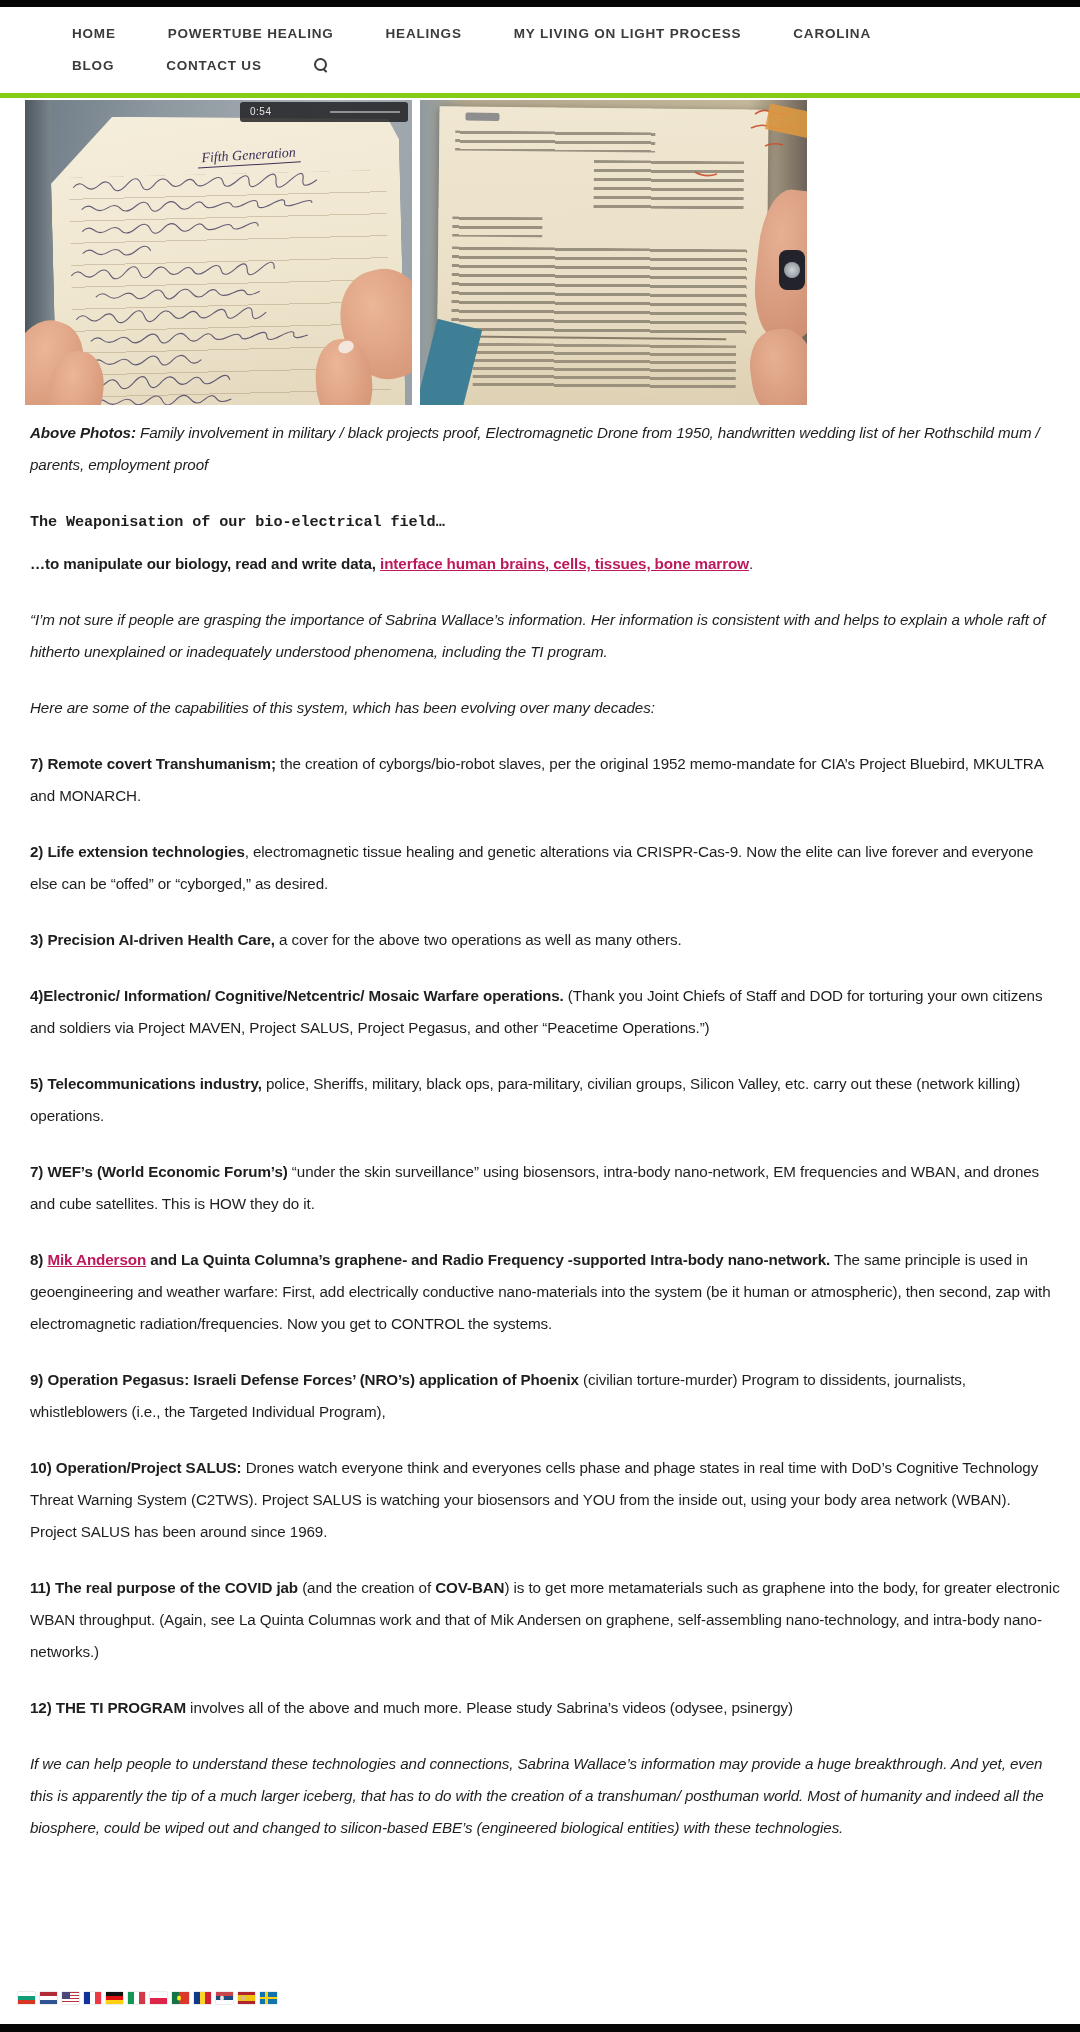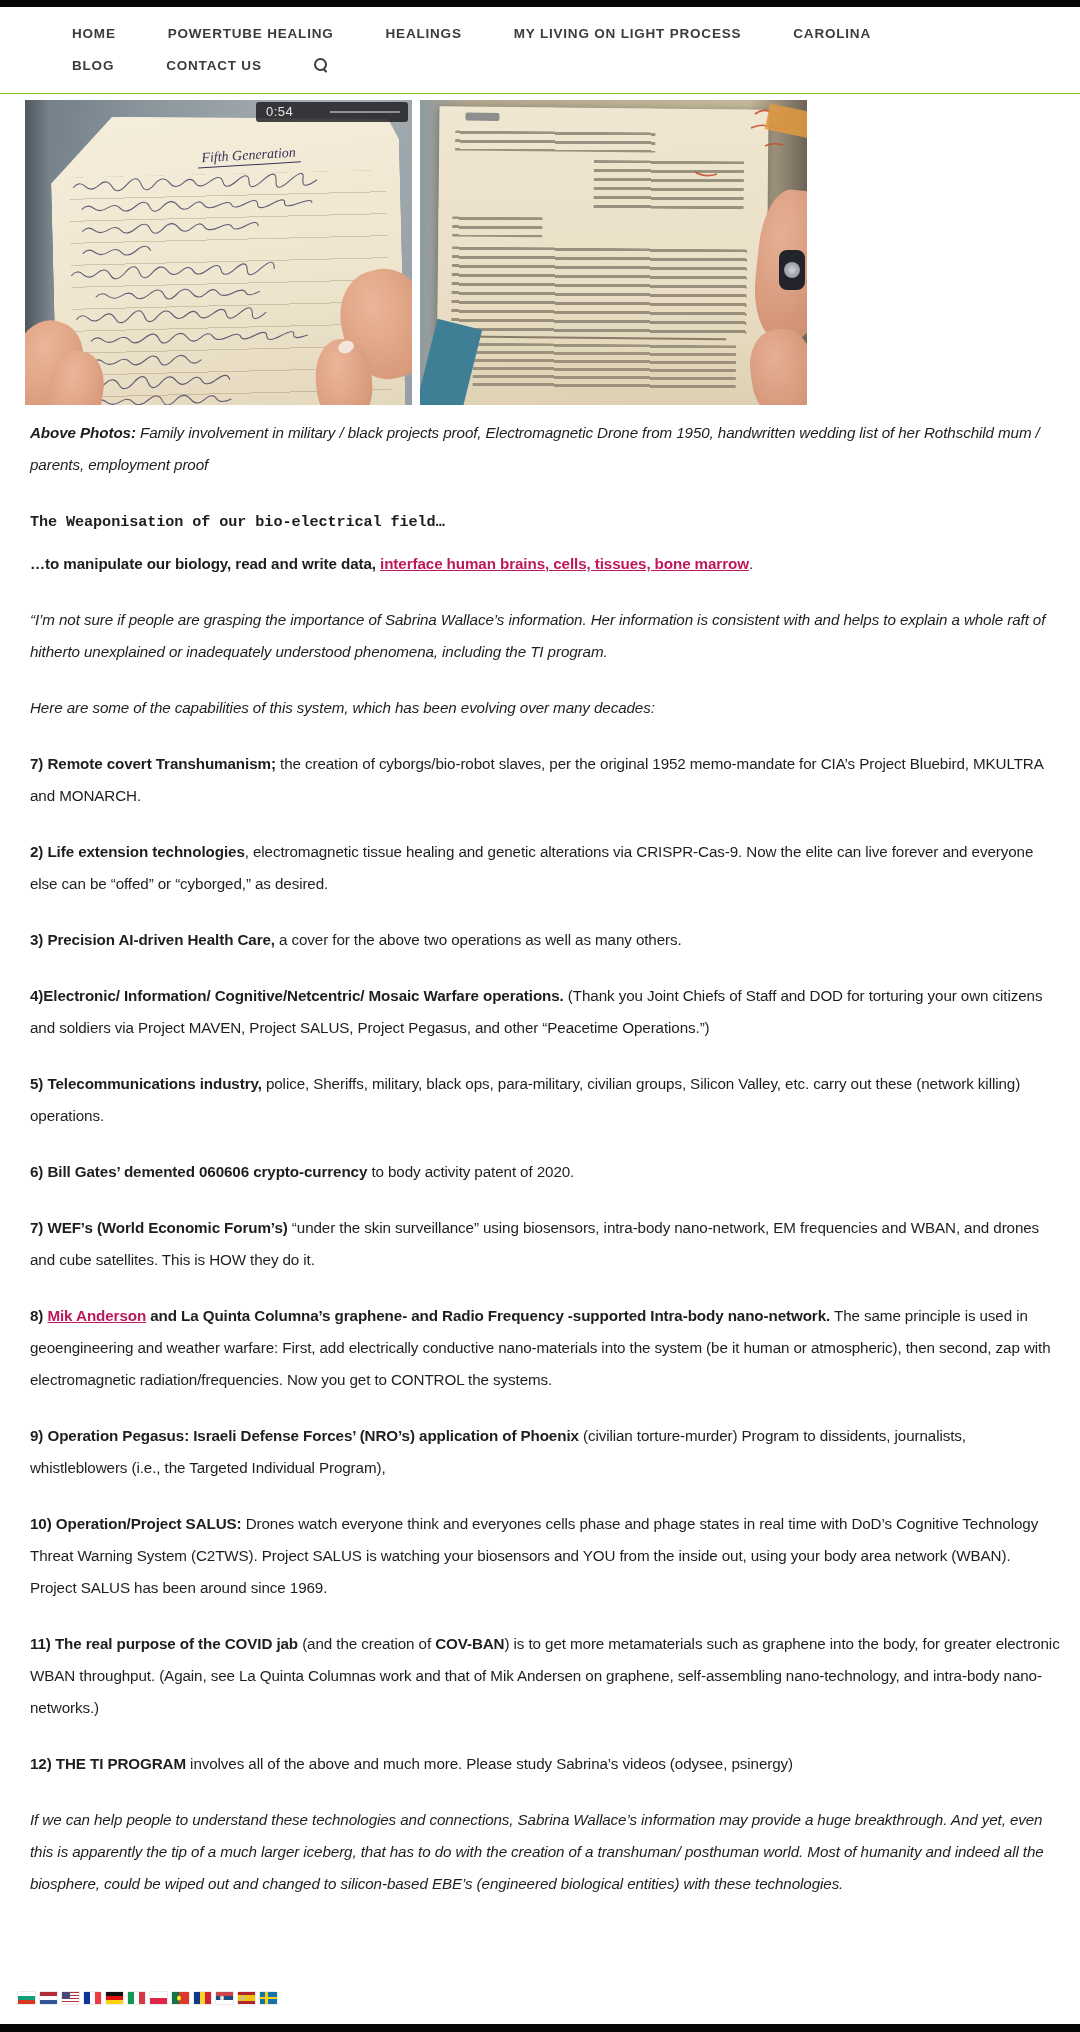--- a/index.html
+++ b/index.html
@@ -5,21 +5,21 @@
   html,body{margin:0;padding:0;}
   body{
     width:1080px;height:2032px;position:relative;overflow:hidden;
     background:#ffffff;font-family:"Liberation Sans",sans-serif;color:#1e1e1e;
   }
   
   .topbar{position:absolute;top:0;left:0;width:100%;height:7px;background:#060606;}
   .bottombar{position:absolute;bottom:0;left:0;width:100%;height:8px;background:#060606;}
 
   
-  nav{position:absolute;top:7px;left:0;width:100%;background:#fff;border-bottom:1px solid #84cc16;padding:10px 0 12px 0;}
+  nav{position:absolute;top:7px;left:0;width:100%;background:#fff;border-bottom:5px solid #84cc16;padding:10px 0 12px 0;}
   .nav-row{display:flex;align-items:center;gap:52px;padding-left:72px;height:32px;}
   .nav-link{
     font-size:13.5px;font-weight:700;letter-spacing:.8px;color:#3b3b3b;
     text-decoration:none;text-transform:uppercase;white-space:nowrap;
   }
   .search-icon{position:relative;width:14px;height:14px;display:inline-block;cursor:pointer;}
   .search-icon::before{content:"";position:absolute;left:0;top:0;width:9px;height:9px;border:2px solid #3b3b3b;border-radius:50%;}
   .search-icon::after{content:"";position:absolute;left:10px;top:10px;width:2px;height:5px;background:#3b3b3b;transform:rotate(-45deg);border-radius:1px;}
 
   
@@ -36,22 +36,22 @@
     box-shadow:0 2px 8px rgba(0,0,0,.35);
   }
   .ruled{position:absolute;inset:60px 14px 8px 18px;background:repeating-linear-gradient(to bottom,transparent 0 21px,rgba(150,128,96,.35) 21px 22px);}
   .hand-title{
     position:absolute;top:34px;left:42%;transform:rotate(-2deg);
     font-family:"Liberation Serif",serif;font-style:italic;font-size:14px;color:#3a3158;
     border-bottom:1px solid #3a3158;padding:0 4px 1px;white-space:nowrap;
   }
   .hand-svg{position:absolute;left:8px;top:52px;width:355px;height:240px;}
   .timestamp{
-    position:absolute;top:2px;right:4px;width:152px;height:20px;border-radius:3px;
-    background:rgba(28,28,30,.82);color:#e6e6e6;font-size:13px;line-height:20px;
+    position:absolute;top:2px;right:4px;width:168px;height:20px;border-radius:3px;
+    background:rgba(28,28,30,.82);color:#e6e6e6;font-size:10px;line-height:20px;
     padding-left:10px;box-sizing:border-box;letter-spacing:.5px;
   }
   .timestamp .track{position:absolute;right:8px;top:9px;width:70px;height:2px;background:rgba(255,255,255,.45);}
   .finger{position:absolute;background:radial-gradient(ellipse at 40% 30%,#ecb698,#cf8f6f);border-radius:46%;}
   .f-l1{left:-14px;bottom:-10px;width:70px;height:95px;transform:rotate(18deg);}
   .f-l2{left:24px;bottom:-26px;width:54px;height:80px;transform:rotate(8deg);}
   .f-r1{right:-18px;bottom:26px;width:88px;height:110px;transform:rotate(-14deg);}
   .f-r2{right:40px;bottom:-20px;width:56px;height:86px;transform:rotate(-4deg);}
   .nail{position:absolute;right:58px;bottom:52px;width:16px;height:12px;background:#f3e6dc;border-radius:50%;transform:rotate(-20deg);}
 
@@ -182,21 +182,20 @@
     <p class="p-caption"><span class="seg-bi">Above Photos:</span><span class="seg-i"> Family involvement in military / black projects proof, Electromagnetic Drone from 1950, handwritten wedding list of her Rothschild mum / parents, employment proof</span></p>
     <p class="p-heading"><span class="seg-b">The Weaponisation of our bio-electrical field…</span></p>
     <p class="p-intro"><span class="seg-b">…to manipulate our biology, read and write data, </span><a href="#" class="seg-link">interface human brains, cells, tissues, bone marrow</a><span class="seg-n">.</span></p>
     <p class="p-quote"><span class="seg-i">“I’m not sure if people are grasping the importance of Sabrina Wallace’s information. Her information is consistent with and helps to explain a whole raft of hitherto unexplained or inadequately understood phenomena, including the TI program.</span></p>
     <p class="p-quote"><span class="seg-i">Here are some of the capabilities of this system, which has been evolving over many decades:</span></p>
     <p class="p-body"><span class="seg-b">7) Remote covert Transhumanism;</span><span class="seg-n"> the creation of cyborgs/bio-robot slaves, per the original 1952 memo-mandate for CIA’s Project Bluebird, MKULTRA and MONARCH.</span></p>
     <p class="p-body"><span class="seg-b">2) Life extension technologies</span><span class="seg-n">, electromagnetic tissue healing and genetic alterations via CRISPR-Cas-9. Now the elite can live forever and everyone else can be “offed” or “cyborged,” as desired.</span></p>
     <p class="p-body"><span class="seg-b">3) Precision AI-driven Health Care,</span><span class="seg-n"> a cover for the above two operations as well as many others.</span></p>
     <p class="p-body"><span class="seg-b">4)Electronic/ Information/ Cognitive/Netcentric/ Mosaic Warfare operations.</span><span class="seg-n"> (Thank you Joint Chiefs of Staff and DOD for torturing your own citizens and soldiers via Project MAVEN, Project SALUS, Project Pegasus, and other “Peacetime Operations.”)</span></p>
     <p class="p-body"><span class="seg-b">5) Telecommunications industry,</span><span class="seg-n"> police, Sheriffs, military, black ops, para-military, civilian groups, Silicon Valley, etc. carry out these (network killing) operations.</span></p>
-    <p class="p-body"><span class="seg-b">6) Bill Gates’ demented 060606 crypto-currency</span><span class="seg-n"> to body activity patent of 2020.</span></p>
     <p class="p-body"><span class="seg-b">7) WEF’s (World Economic Forum’s)</span><span class="seg-n"> “under the skin surveillance” using biosensors, intra-body nano-network, EM frequencies and WBAN, and drones and cube satellites. This is HOW they do it.</span></p>
     <p class="p-body"><span class="seg-b">8) </span><a href="#" class="seg-link">Mik Anderson</a><span class="seg-b"> and La Quinta Columna’s graphene- and Radio Frequency -supported Intra-body nano-network.</span><span class="seg-n"> The same principle is used in geoengineering and weather warfare: First, add electrically conductive nano-materials into the system (be it human or atmospheric), then second, zap with electromagnetic radiation/frequencies. Now you get to CONTROL the systems.</span></p>
     <p class="p-body"><span class="seg-b">9) Operation Pegasus: Israeli Defense Forces’ (NRO’s) application of Phoenix</span><span class="seg-n"> (civilian torture-murder) Program to dissidents, journalists, whistleblowers (i.e., the Targeted Individual Program),</span></p>
     <p class="p-body"><span class="seg-b">10) Operation/Project SALUS:</span><span class="seg-n"> Drones watch everyone think and everyones cells phase and phage states in real time with DoD’s Cognitive Technology Threat Warning System (C2TWS). Project SALUS is watching your biosensors and YOU from the inside out, using your body area network (WBAN). Project SALUS has been around since 1969.</span></p>
     <p class="p-body"><span class="seg-b">11) The real purpose of the COVID jab</span><span class="seg-n"> (and the creation of </span><span class="seg-b">COV-BAN</span><span class="seg-n">) is to get more metamaterials such as graphene into the body, for greater electronic WBAN throughput. (Again, see La Quinta Columnas work and that of Mik Andersen on graphene, self-assembling nano-technology, and intra-body nano-networks.)</span></p>
     <p class="p-body"><span class="seg-b">12) THE TI PROGRAM</span><span class="seg-n"> involves all of the above and much more. Please study Sabrina’s videos (odysee, psinergy)</span></p>
     <p class="p-outro"><span class="seg-i">If we can help people to understand these technologies and connections, Sabrina Wallace’s information may provide a huge breakthrough. And yet, even this is apparently the tip of a much larger iceberg, that has to do with the creation of a transhuman/ posthuman world. Most of humanity and indeed all the biosphere, could be wiped out and changed to silicon-based EBE’s (engineered biological entities) with these technologies.</span></p>
   </article>
 
 <div id="flags">

